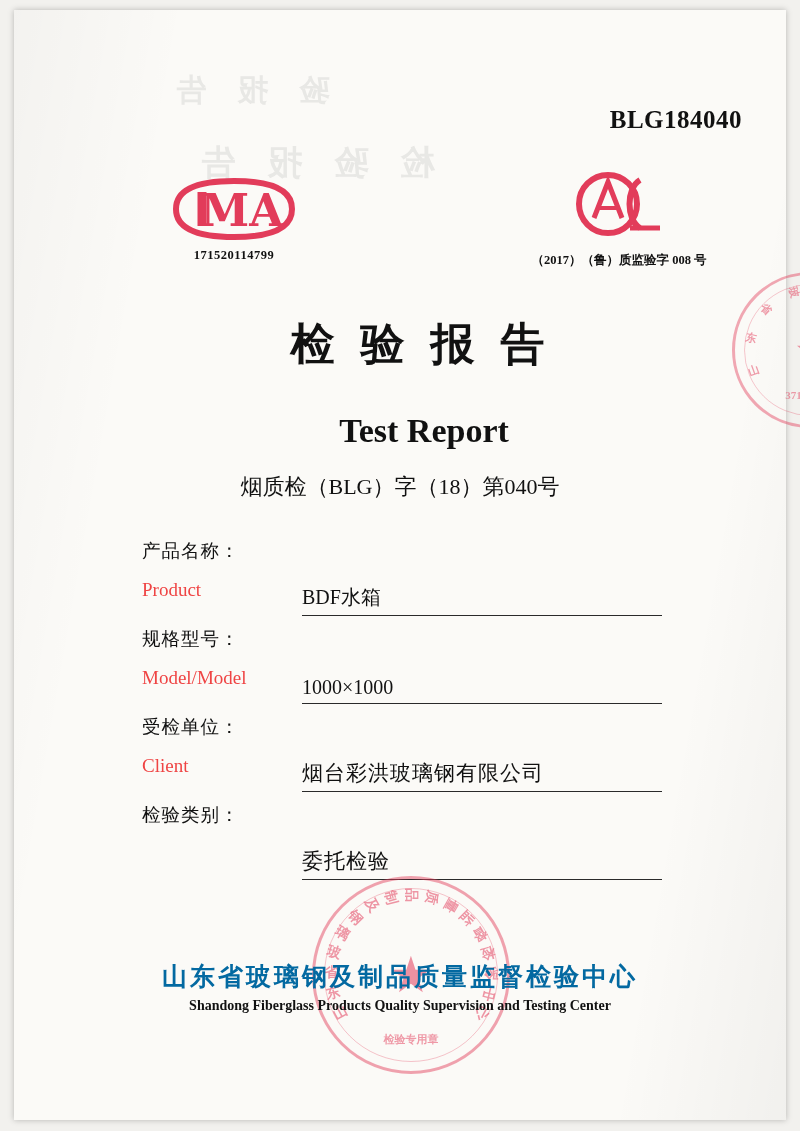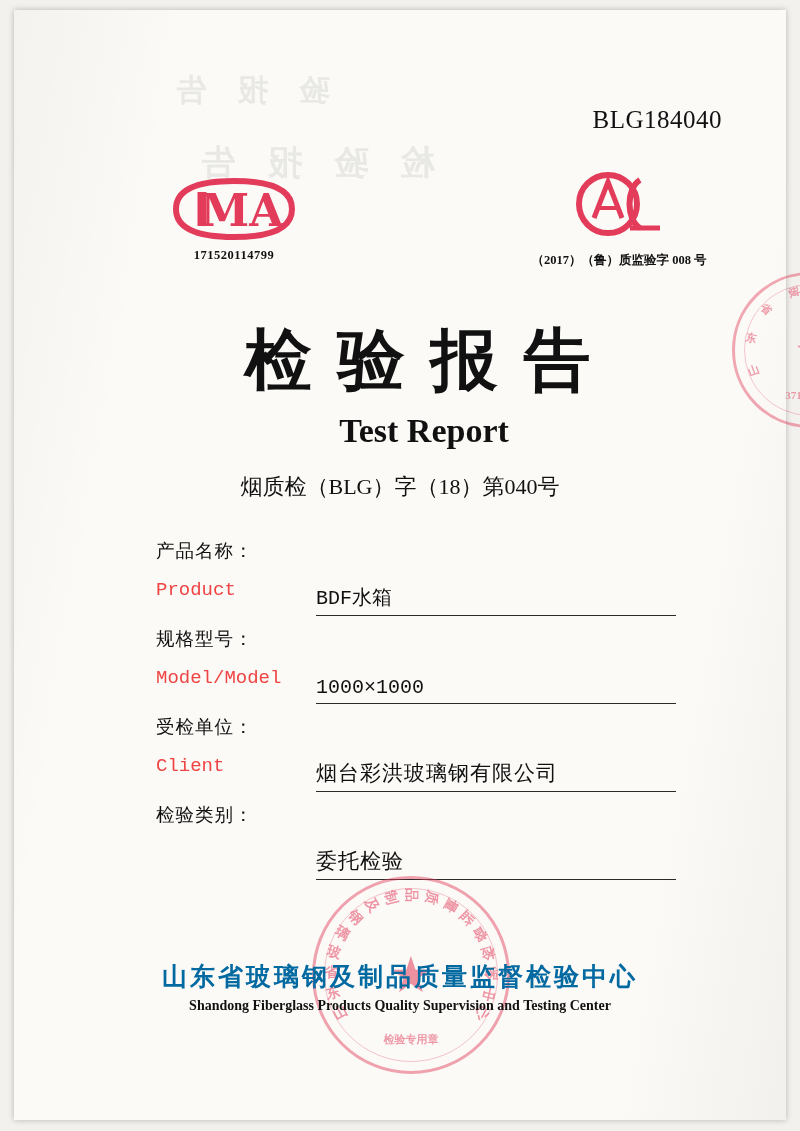--- a/index.html
+++ b/index.html
@@ -42,24 +42,24 @@
     letter-spacing: 12px;
     transform: scaleX(-1);
     user-select: none;
   }
   .ghost-1 { left: 150px; top: 60px; font-size: 30px; }
   .ghost-2 { left: 175px; top: 130px; font-size: 34px; }
 
   
   .report-no {
     position: absolute;
-    right: 64px;
+    right: 44px;
     top: 96px;
     font-size: 25px;
-    font-weight: normal;
+    font-weight: bold;
     color: #111;
     letter-spacing: 0.5px;
   }
 
   
   .cma-wrap {
     position: absolute;
     left: 150px;
     top: 168px;
     width: 140px;
@@ -100,21 +100,21 @@
     color: #111;
   }
 
   
   .title-cn {
     position: absolute;
     left: 0;
     right: 0;
     top: 305px;
     text-align: center;
-    font-size: 67px;
+    font-size: 44px;
     font-weight: bold;
     letter-spacing: 26px;
     text-indent: 26px;
     color: #111;
     font-family: "DejaVu Serif", "Liberation Serif", serif;
     padding-left: 35px;
   }
   .title-en {
     position: absolute;
     left: 0;
@@ -132,24 +132,23 @@
     right: 0;
     top: 462px;
     text-align: center;
     font-size: 22px;
     color: #111;
   }
 
   
   .fields {
     position: absolute;
-    left: 142px;
+    left: 128px;
     top: 528px;
     width: 520px;
-    font-family: Liberation Mono, monospace;
   }
   .field {
     position: relative;
     height: 88px;
   }
   .f-cn {
     font-size: 18.5px;
     color: #111;
     letter-spacing: 1px;
   }

